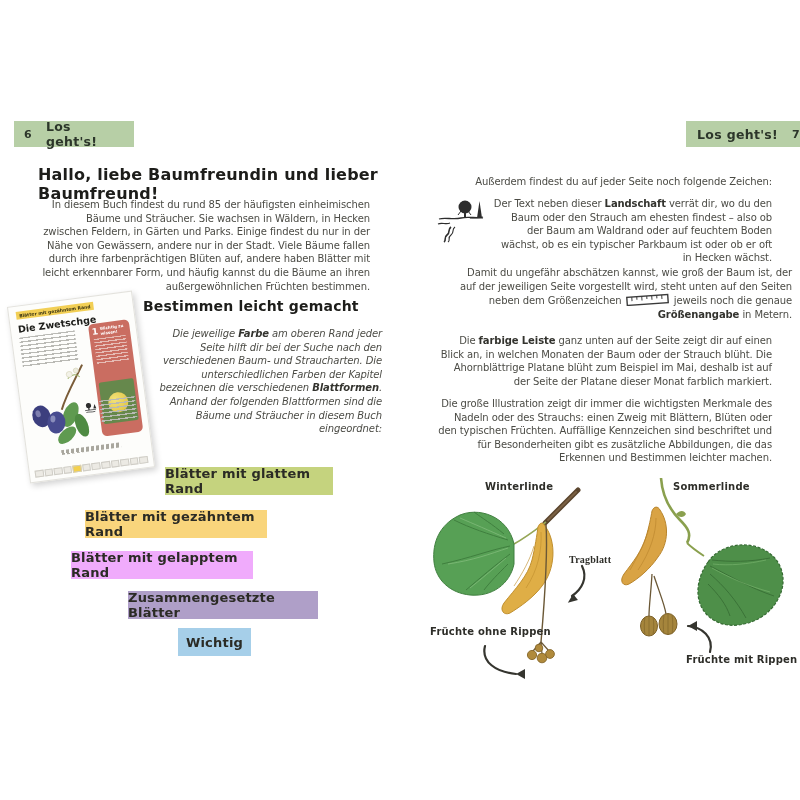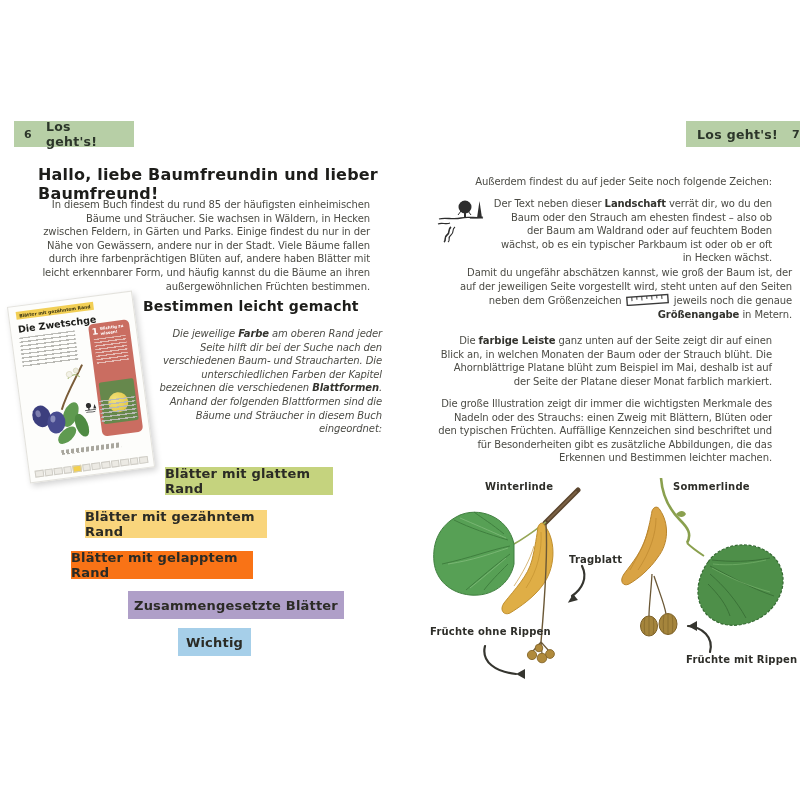--- a/index.html
+++ b/index.html
@@ -110,24 +110,24 @@
   <div class="abs body" style="left:146px;top:327px;width:236px;font-style:italic;">
     <span>Die jeweilige </span><b>Farbe</b><span> am oberen Rand jeder Seite hilft dir bei der Suche nach den verschiedenen Baum- und Straucharten. Die unterschiedlichen Farben der Kapitel bezeichnen die verschiedenen </span><b>Blattformen</b><span>. Anhand der folgenden Blattformen sind die Bäume und Sträucher in diesem Buch eingeordnet:</span>
   </div>
 
   <div class="abs band" style="left: 165px; top: 467px; width: 168px; background: rgb(197, 211, 126);">
     <span>Blätter mit glattem Rand</span>
     </div>
   <div class="abs band" style="left: 85px; top: 510px; width: 182px; background: rgb(249, 213, 124);">
     <span>Blätter mit gezähntem Rand</span>
     </div>
-  <div class="abs band" style="left: 71px; top: 551px; width: 182px; background: #f97316;">
+  <div class="abs band" style="left: 71px; top: 551px; width: 182px; background: #f0abfc;">
     <span>Blätter mit gelapptem Rand</span>
     </div>
-  <div class="abs band" style="left: 128px; top: 591px; width: 216px; background: rgb(175, 159, 200);">
+  <div class="abs band" style="left: 128px; top: 591px; width: 190px; background: rgb(175, 159, 200);">
     <span>Zusammengesetzte Blätter</span>
     </div>
   <div class="abs band" style="left: 178px; top: 628px; width: 73px; background: rgb(166, 207, 233);">
     <span>Wichtig</span>
     </div>
 </div>
 
 <div class="abs" style="left:400px;top:0;width:400px;height:800px;">
 
   <div class="abs hdr" style="left: 286px; top: 121px; width: 104px; padding: 0px 10px; gap: 14px; justify-content: flex-end; background: rgb(183, 207, 166);">
@@ -237,17 +237,17 @@
         <path d="M280,176 C284,161 272,151 258,150"></path>
       </g>
       <g fill="#35352f">
         <path d="M142,120 l10,-3 l-5,9 z" transform="rotate(182 145 122)"></path>
         <path d="M86,198 l-9,-5 l0,10 z" transform="rotate(180 86 198)"></path>
         <path d="M258,150 l9,-5 l0,10 z"></path>
       </g>
     </svg>
     <div class="abs ill-label" style="left:55px;top:5px;">Winterlinde</div>
     <div class="abs ill-label" style="left:243px;top:5px;">Sommerlinde</div>
-    <div class="abs ill-label" style="left:139px;top:78px;">Tragblatt</div>
+    <div class="abs ill-label" style="left:139px;top:78px;font-family:Liberation Serif, serif;">Tragblatt</div>
     <div class="abs ill-label" style="left:0px;top:150px;">Früchte ohne Rippen</div>
     <div class="abs ill-label" style="left:256px;top:178px;">Früchte mit Rippen</div>
   </div>
 </div>
 
 </body></html>

